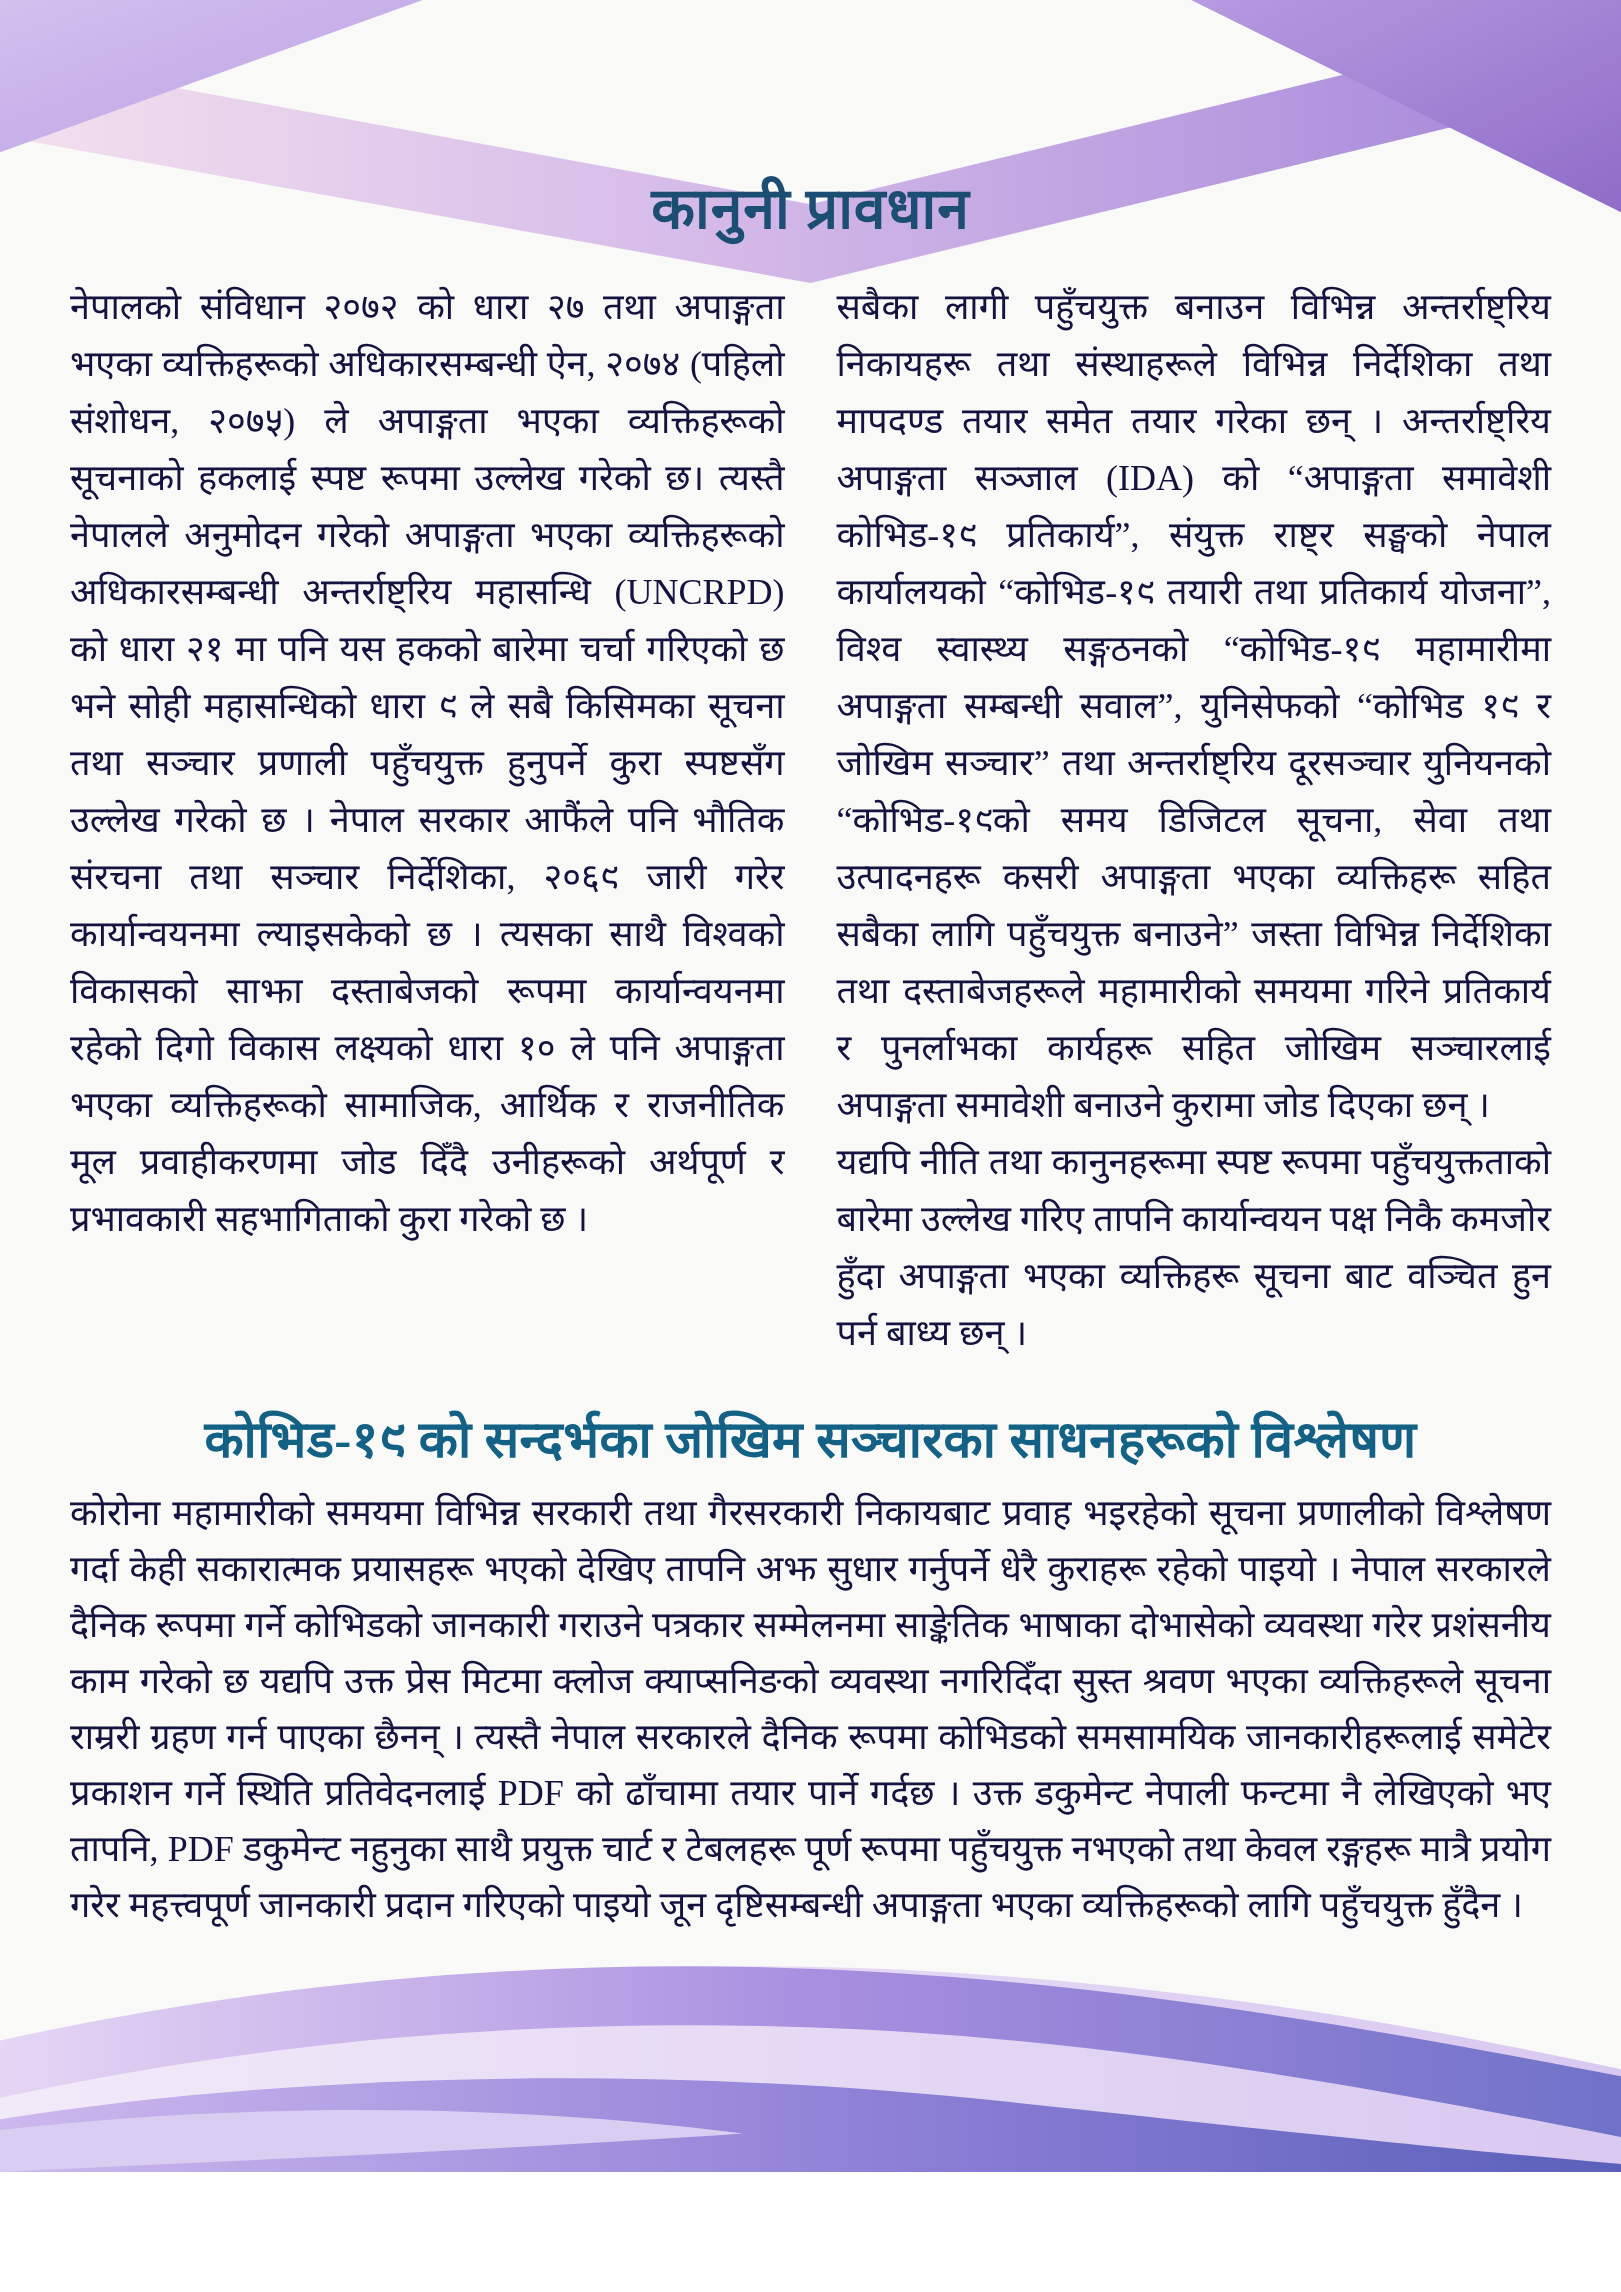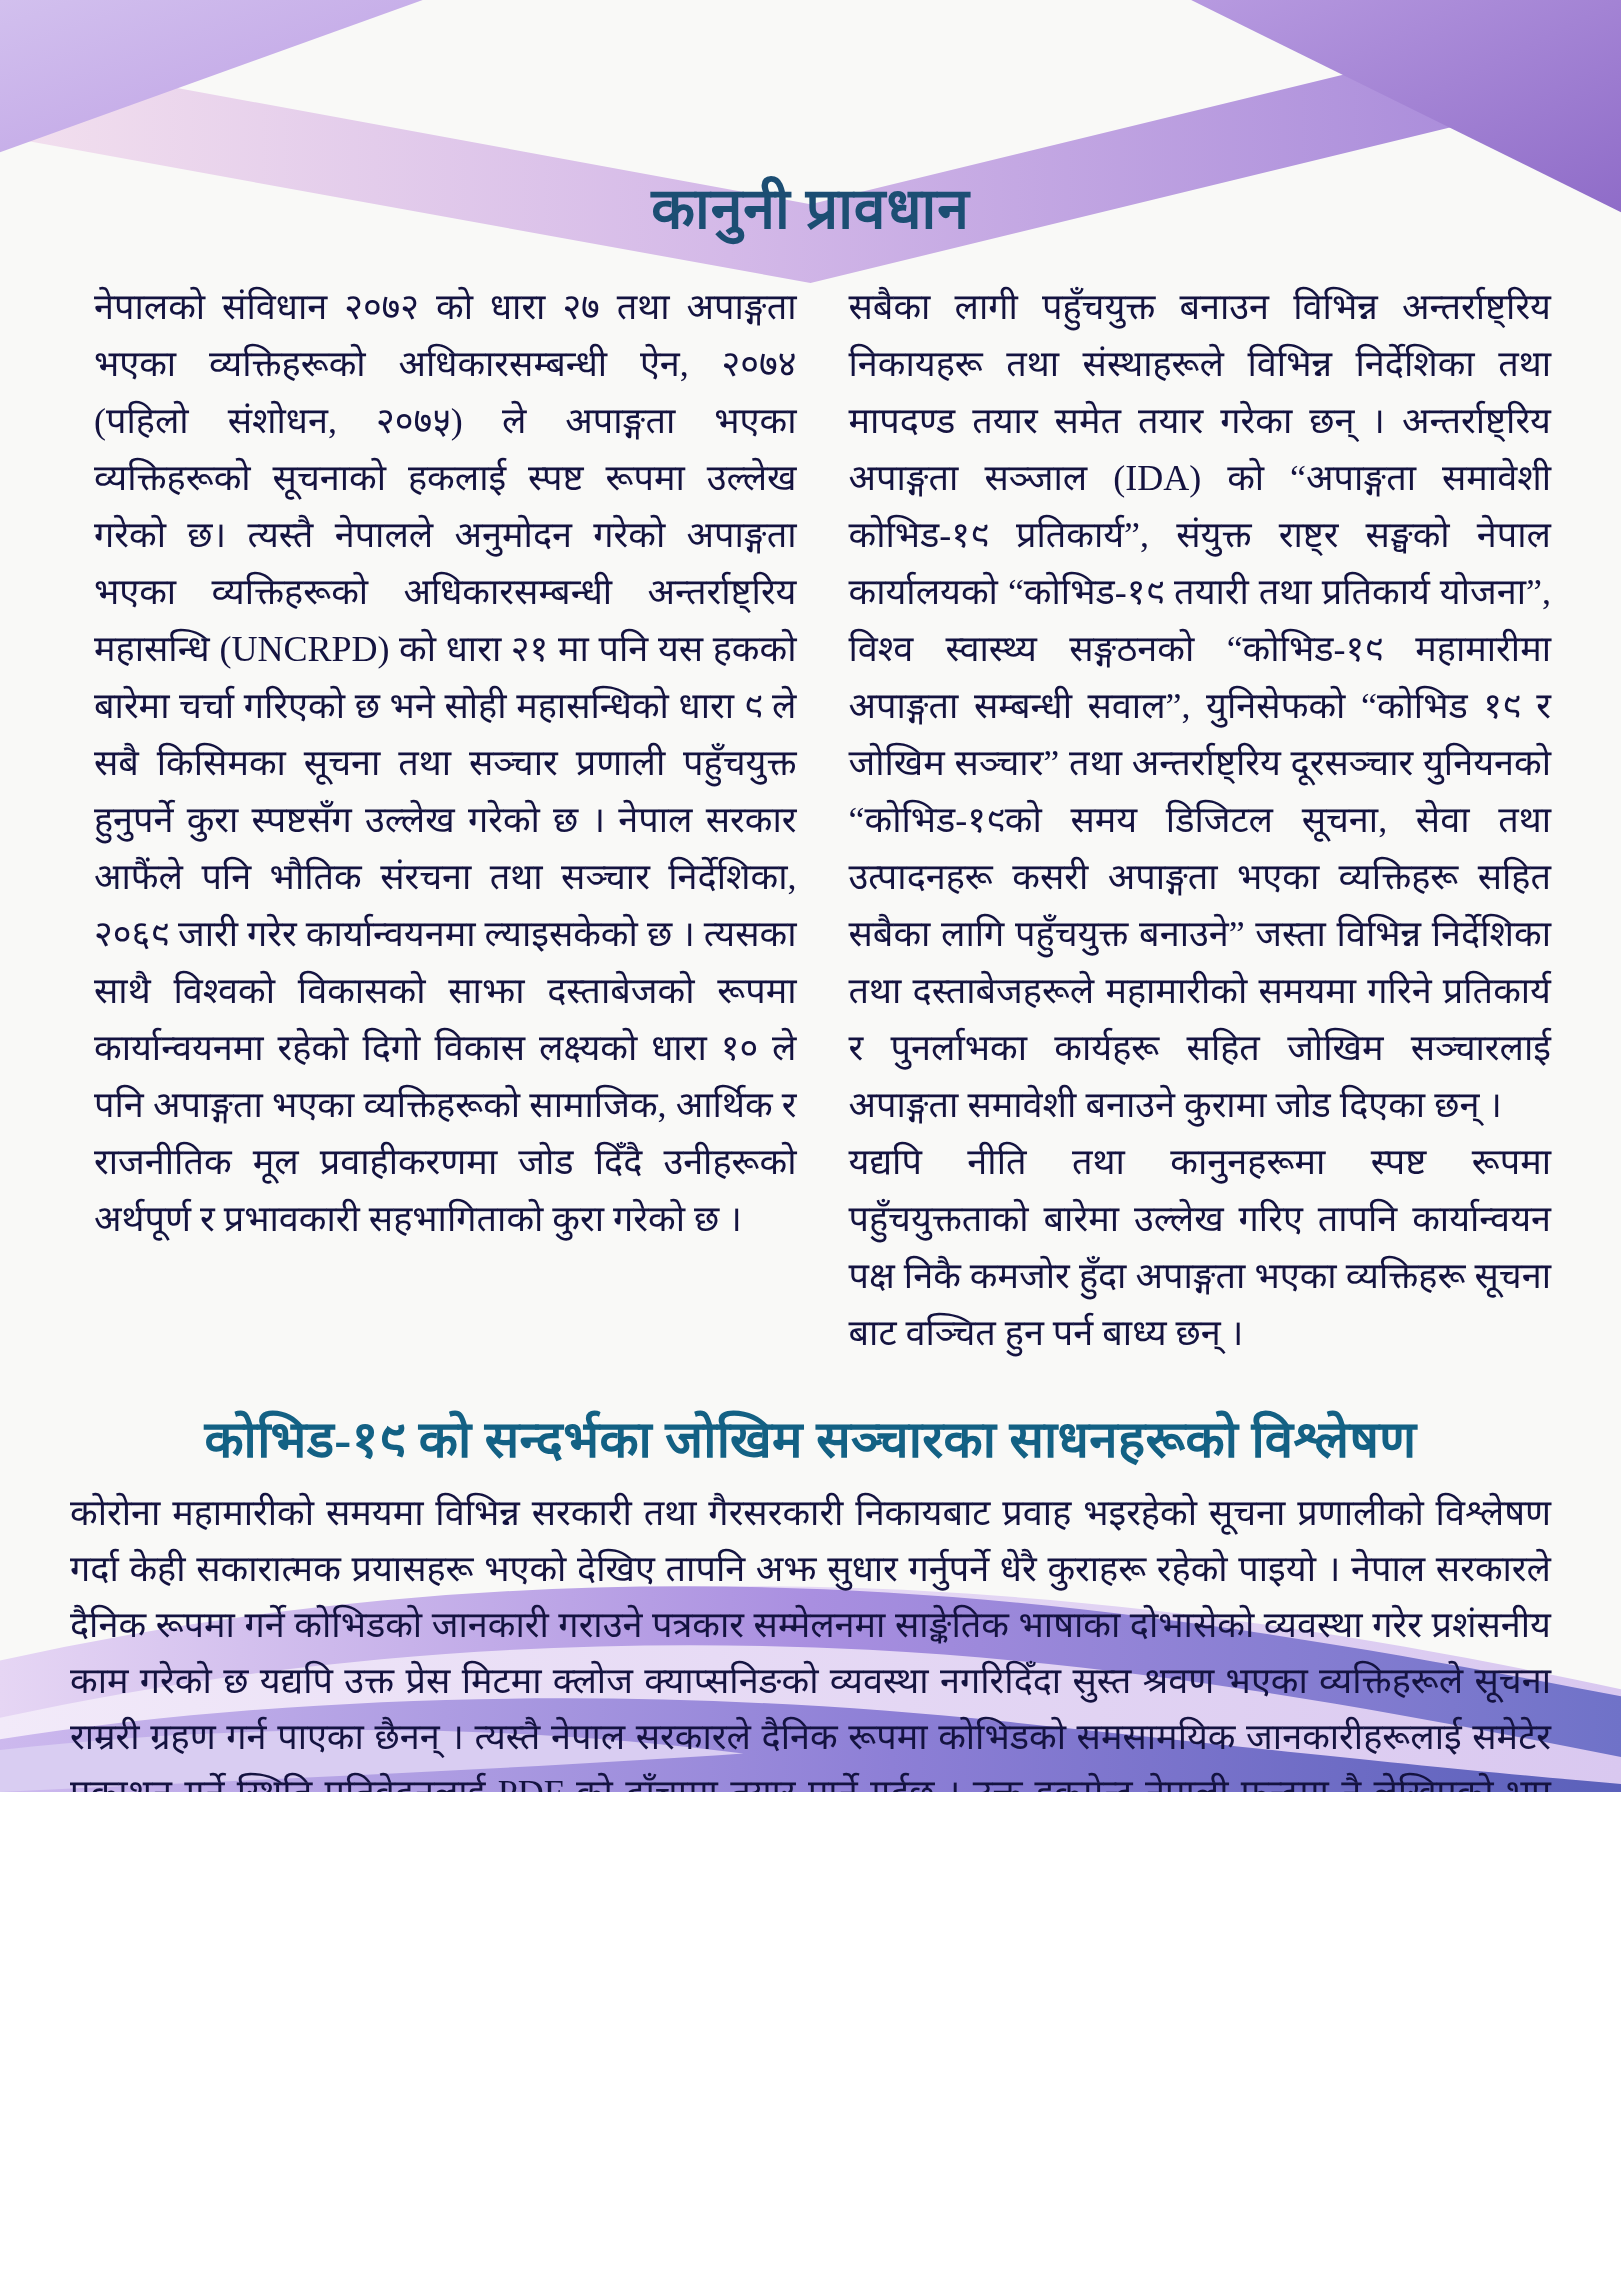--- a/index.html
+++ b/index.html
@@ -1,19 +1,19 @@
 <!DOCTYPE html>
 <html lang="ne" style="font-size:14.3px"><head>
 <meta charset="utf-8">
 <style>
   html, body { margin: 0; padding: 0; background: #ffffff; }
   .page {
     position: relative;
     width: 1621px;
-    height: 1792px;
+    height: 2172px;
     background: #f9f9f7;
     overflow: hidden;
     font-family: "Liberation Serif", "DejaVu Serif", serif;
     color: #141340;
   }
   .deco-top, .deco-bottom {
     position: absolute;
     left: 0;
     width: 1621px;
     display: block;
@@ -33,21 +33,20 @@
     font-size: 57px;
     font-weight: bold;
     color: #1c4e73;
     letter-spacing: 0.9px;
     line-height: 1.2;
   }
   .cols {
     display: flex;
     gap: 52px;
     margin-top: 36px;
-    margin-left: 24px;
   }
   .col {
     flex: 1 1 0;
     text-align: justify;
     font-size: 36px;
     line-height: 57px;
   }
   .col p { margin: 0; }
   h2.section-heading {
     margin: 47px 0 12px 0;

